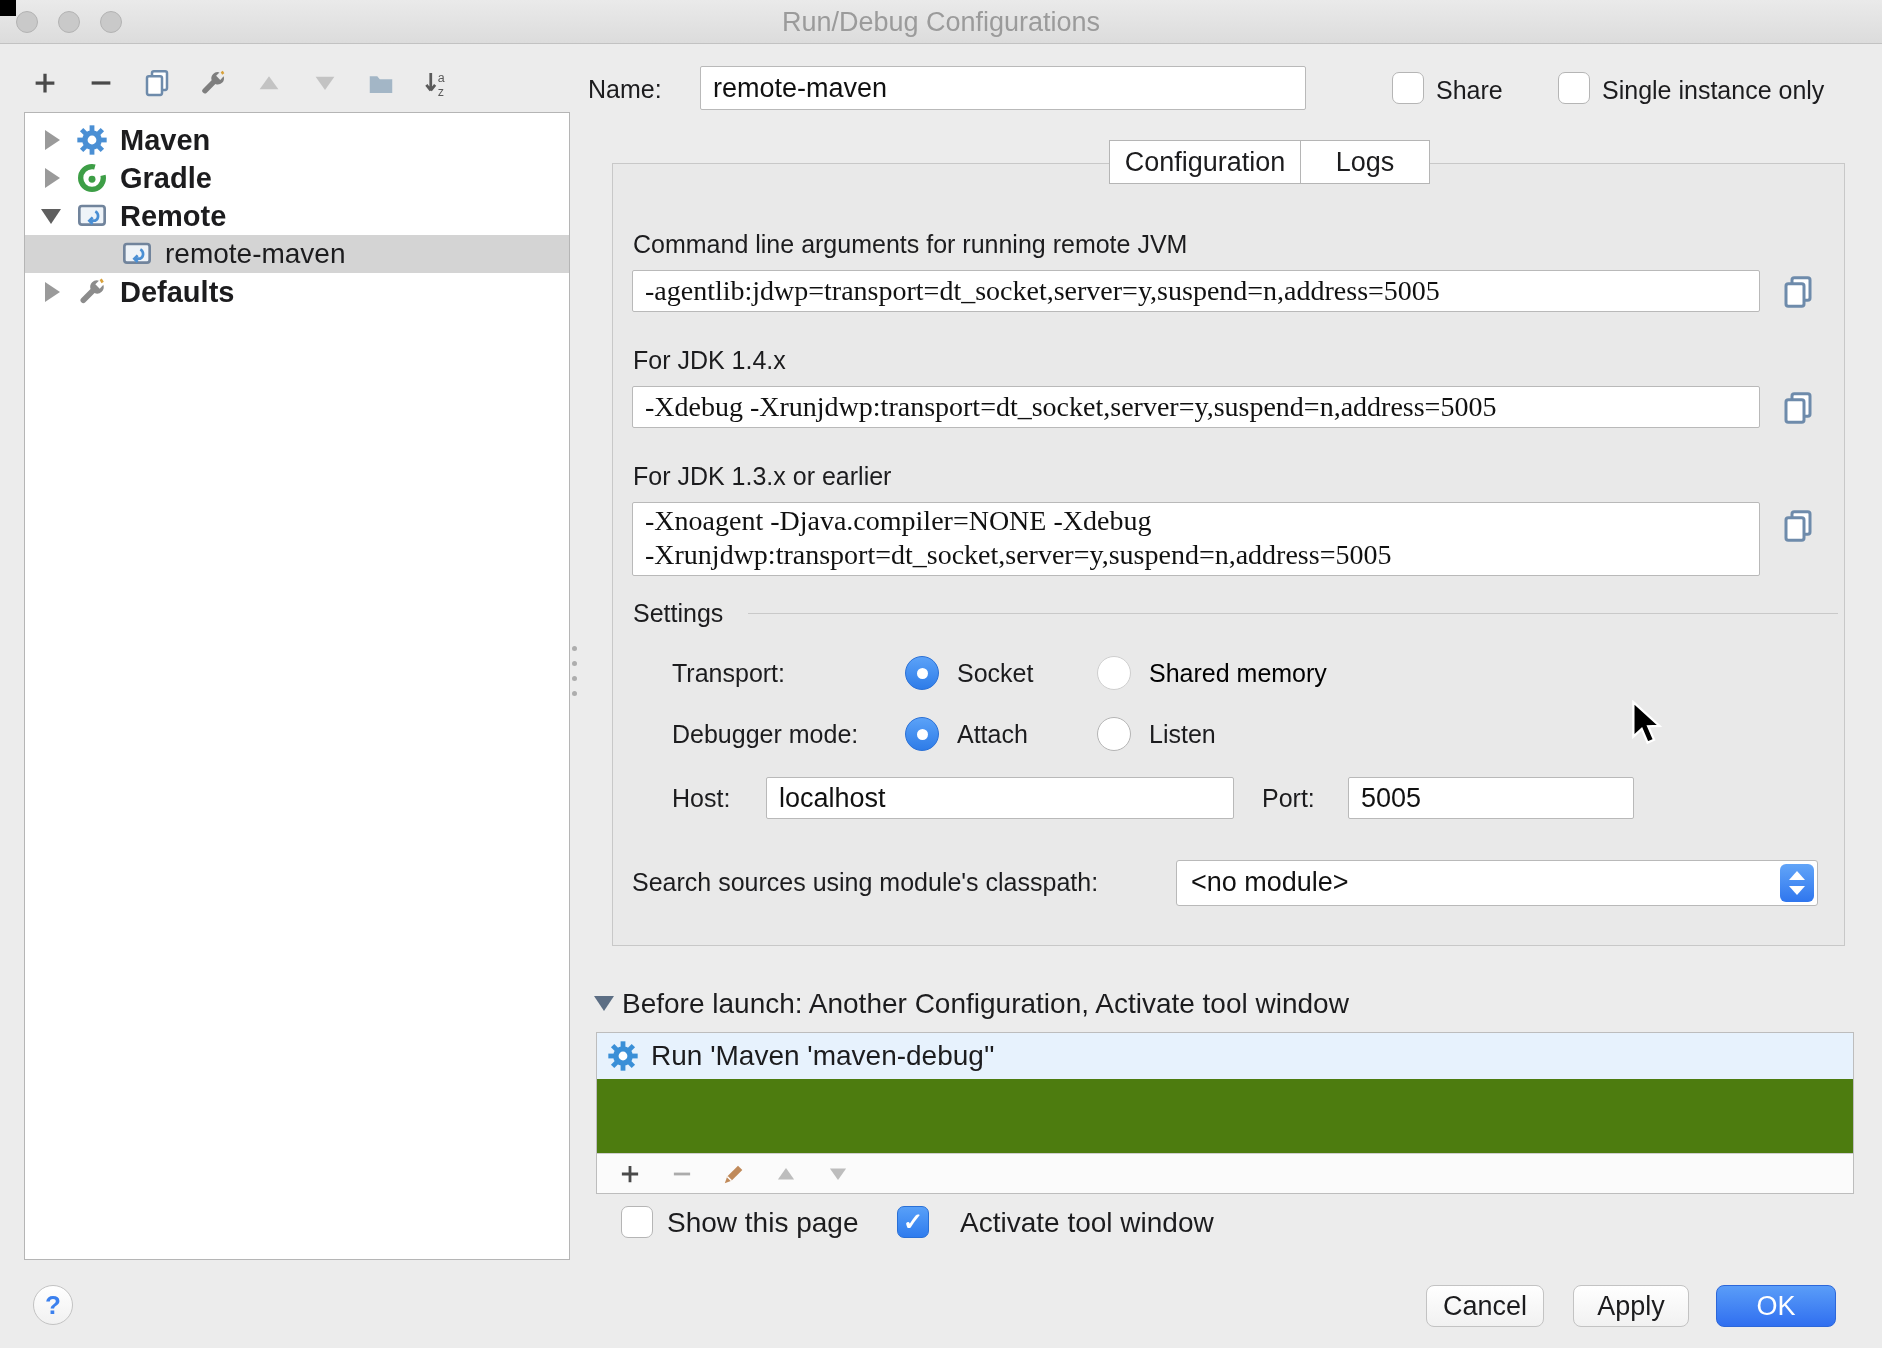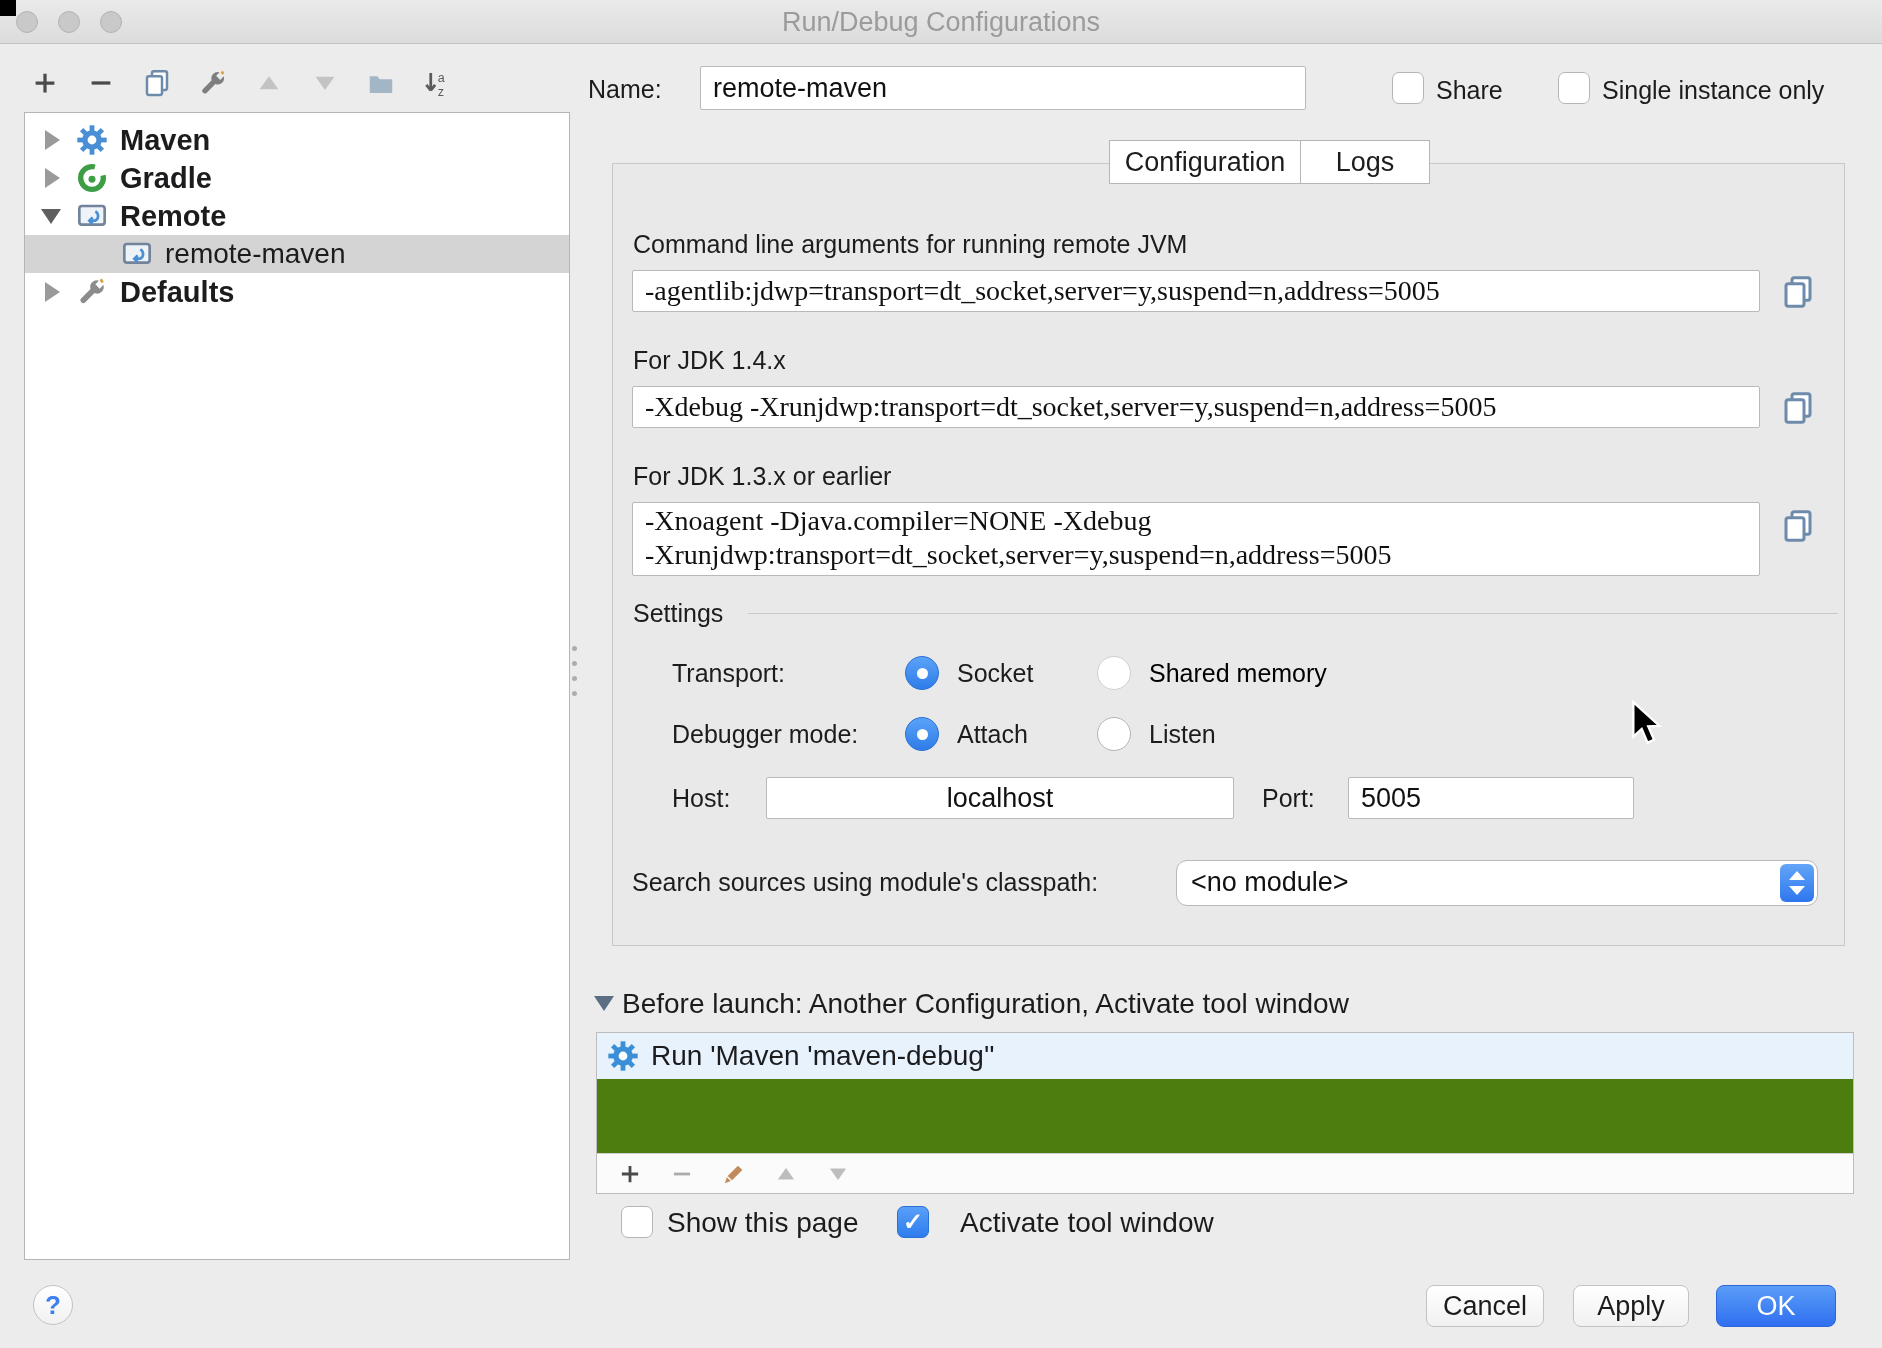--- a/index.html
+++ b/index.html
@@ -80,21 +80,21 @@
   .radio.on::after { content: ""; position: absolute; left: 11px; top: 11px; width: 11px; height: 11px; border-radius: 50%; background: #fff; }
   .radio.off { background: #fff; border: 1px solid #b5b5b5; }
   .radio.off.disabled { border-color: #cfcfcf; }
 
   .cb { position: absolute; width: 32px; height: 32px; border-radius: 7px; background: #fff; border: 1px solid #b5b5b5; }
   .cb.checked { background: linear-gradient(#58a0f8, #2f7cee); border-color: #2a70d6; }
   .cb.checked::after { content: "\2713"; position: absolute; left: 0; right: 0; top: 0; text-align: center; line-height: 30px; font-size: 24px; color: #fff; font-weight: bold; }
 
   
   .dropdown {
-    position: absolute; background: #fff; border: 1px solid #b9b9b9; border-radius: 11px;
+    position: absolute; background: #fff; border: 1px solid #b9b9b9; border-radius: 3px;
     font-size: 27px; line-height: 42px; padding-left: 14px; color: #111;
   }
   .stepper { position: absolute; right: 3px; top: 3px; bottom: 3px; width: 34px; border-radius: 6px; background: linear-gradient(#62a5f8, #2f76ee); }
   .stepper::before { content: ""; position: absolute; left: 9px; top: 7px; border-left: 8px solid transparent; border-right: 8px solid transparent; border-bottom: 9px solid #fff; }
   .stepper::after { content: ""; position: absolute; left: 9px; bottom: 7px; border-left: 8px solid transparent; border-right: 8px solid transparent; border-top: 9px solid #fff; }
 
   
   .bl-arrow { position: absolute; width: 0; height: 0; border-top: 15px solid #5c6e84; border-left: 10px solid transparent; border-right: 10px solid transparent; }
   .listbox { position: absolute; left: 596px; top: 1022px; width: 1258px; height: 162px; background: #4d7c0f; border: 1px solid #bdbdbd; margin-top: 10px; }
   .listrow { position: absolute; left: 0; right: 0; top: 0; height: 46px; background: #e7f2fd; display: flex; align-items: center; font-size: 28px; }
@@ -294,21 +294,21 @@
   <span class="radio off disabled" style="left:1097px;top:656px"></span>
   <div class="lbl dim" style="left:1149px;top:657px">Shared memory</div>
 
   <div class="lbl" style="left:672px;top:718px">Debugger mode:</div>
   <span class="radio on" style="left:905px;top:717px"></span>
   <div class="lbl" style="left:957px;top:718px">Attach</div>
   <span class="radio off" style="left:1097px;top:717px"></span>
   <div class="lbl" style="left:1149px;top:718px">Listen</div>
 
   <div class="lbl" style="left:672px;top:782px">Host:</div>
-  <input class="tfield" style="left: 766px; top: 777px; width: 468px; height: 42px; text-align: center;" value="localhost">
+  <input class="tfield" style="left: 766px; top: 777px; width: 468px; height: 42px;" value="localhost">
   <div class="lbl" style="left:1262px;top:782px">Port:</div>
   <input class="tfield" style="left: 1348px; top: 777px; width: 286px; height: 42px;" value="5005">
 
   <div class="lbl" style="left:632px;top:866px">Search sources using module's classpath:</div>
   <div class="dropdown" style="left:1176px;top:860px;width:642px;height:46px">
     <span>&lt;no module&gt;</span>
     <span class="stepper"></span>
   </div>
 
   <span class="bl-arrow" style="left:594px;top:996px"></span>

